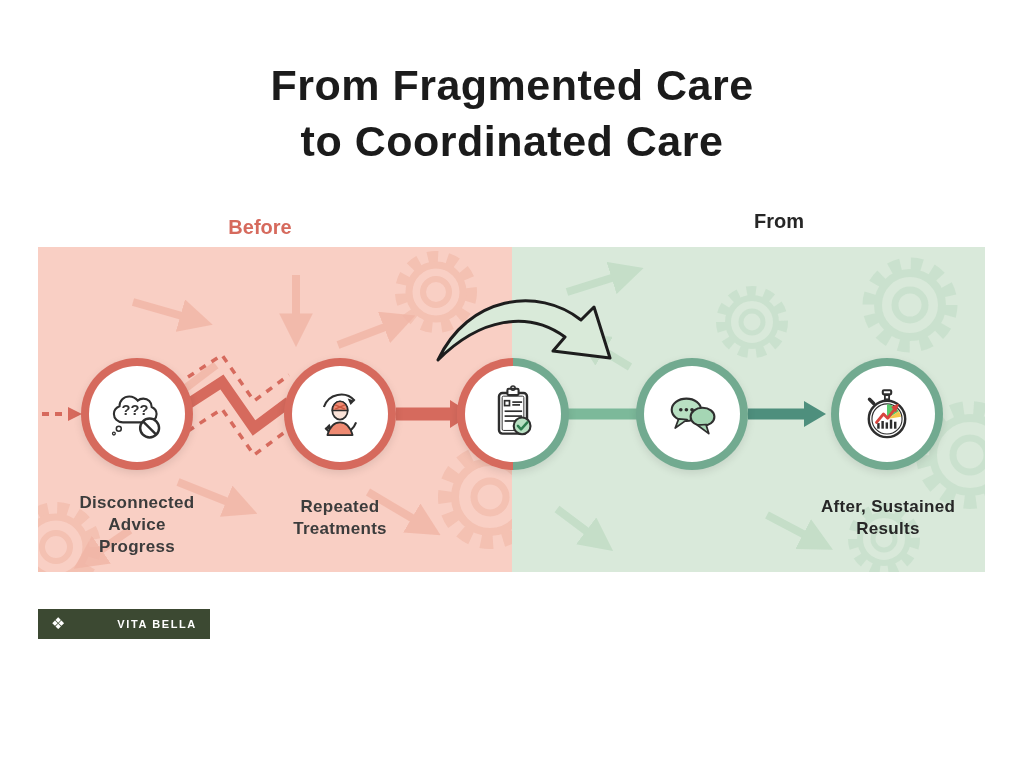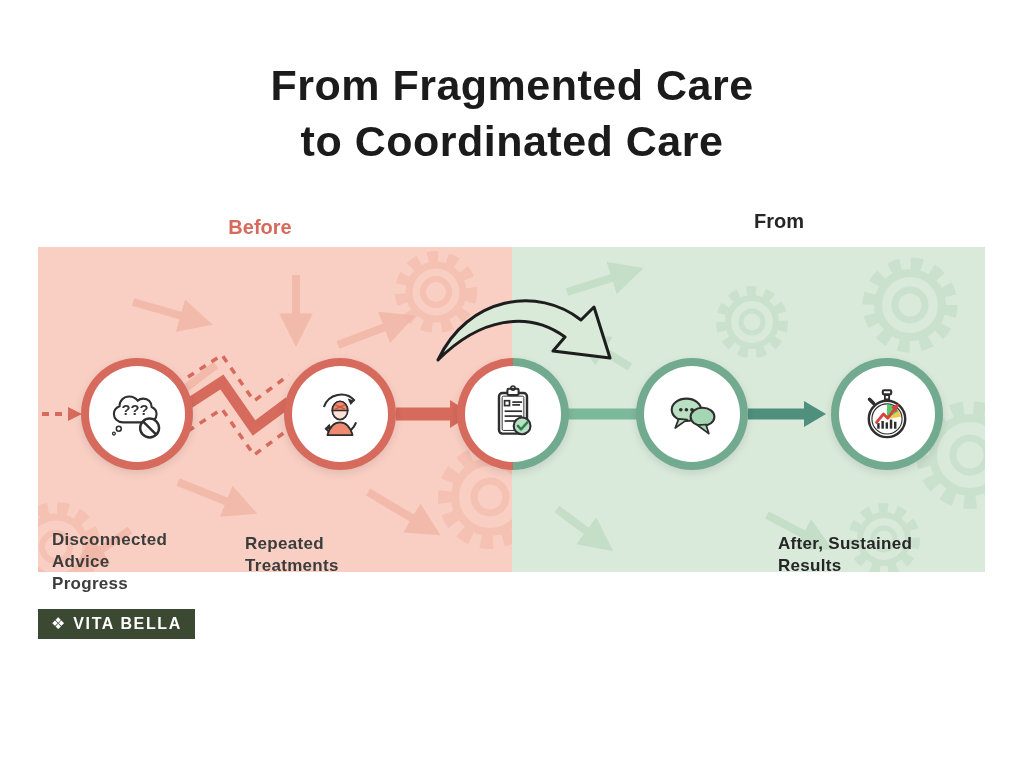--- a/index.html
+++ b/index.html
@@ -61,33 +61,33 @@
   .ring-before{background:var(--before-accent);}
   .ring-after{background:var(--after-circle);}
   .ring-split{background:linear-gradient(90deg,var(--before-accent) 50%,var(--after-circle) 50%);}
   .circle-inner{
     position:absolute;inset:8px;border-radius:50%;background:#ffffff;
     display:flex;align-items:center;justify-content:center;
   }
   .circle-inner svg{width:70px;height:70px;}
 
   .step-label{
-    position:absolute;z-index:3;
+    position:absolute;z-index:3;text-align:center;
     font-size:17px;font-weight:700;line-height:1.28;
-    color:var(--label-text);white-space:pre-line;letter-spacing:.3px;margin-top:37px;
+    color:var(--label-text);white-space:pre-line;letter-spacing:.3px;
   }
   .lbl-after{color:var(--after-label-text);}
 
   .brand-logo{
     position:absolute;left:38px;top:609px;height:30px;z-index:3;
     background:var(--logo-bg);color:#ffffff;
     display:inline-flex;align-items:center;gap:8px;padding:0 13px;
   }
   .brand-mark{font-size:16px;line-height:1;}
-  .brand-text{font-size:16px;font-weight:700;letter-spacing:1.6px;}
+  .brand-text{font-size:11px;font-weight:700;letter-spacing:1.6px;margin-left:44px;}
 </style>
 </head>
 <body>
 
 <div class="stage">
 
   <div class="page-title">
     <span>From Fragmented Care</span>
     <span>to Coordinated Care</span>
   </div>

